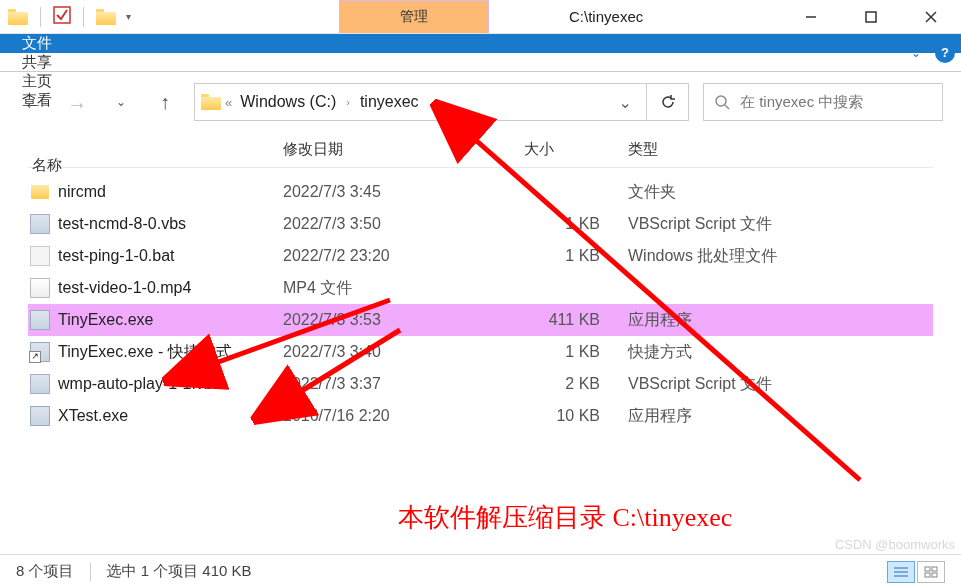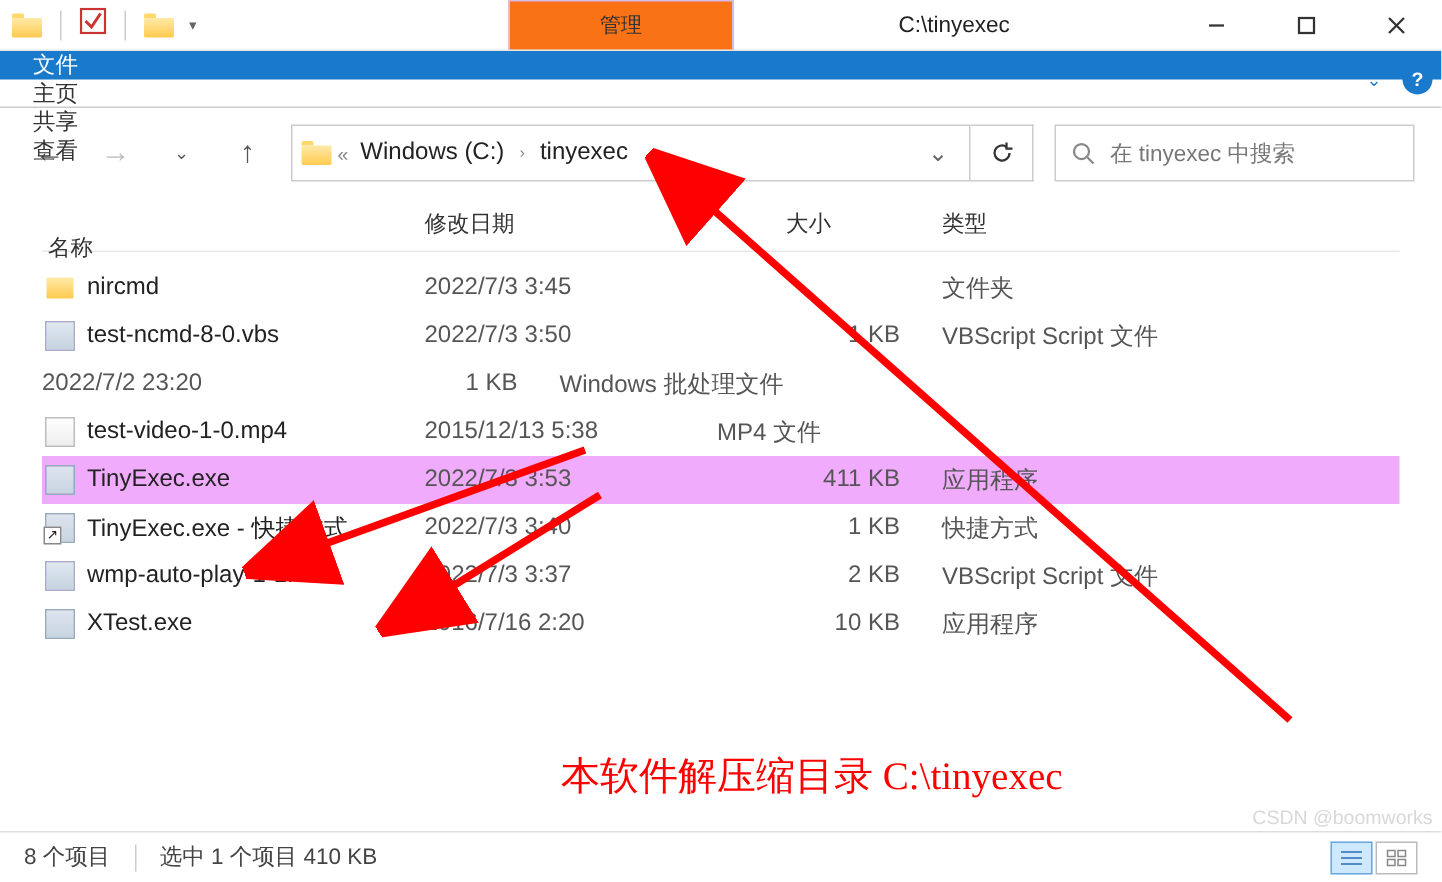--- a/index.html
+++ b/index.html
@@ -6,22 +6,22 @@
 body { background: #fff; width: 961px; height: 588px; overflow: hidden; position: relative; }
 
 .titlebar { height: 34px; display: flex; align-items: stretch; background: #fff; border-bottom: 1px solid #e5e5e5; }
 .qat { display: flex; align-items: center; gap: 10px; padding: 0 8px; }
 .qat-sep { width: 1px; height: 20px; background: #ccc; margin: 0 2px; }
 .folder-small { width: 20px; height: 16px; position: relative; }
 .folder-small::before { content:""; position:absolute; width:8px; height:3px; background:#ffd86b; top:0; left:0; border-radius:1px 1px 0 0;}
 .folder-small::after { content:""; position:absolute; width:20px; height:13px; background:linear-gradient(#ffe9a8,#ffcb4f); top:3px; left:0; border-radius:1px;}
 .check-icon svg { width:18px; height:18px; }
 .qat-chevron { font-size:10px; color:#666; }
-.tab-context { width:150px; background:#f97316; border:1px solid #d9b8ea; border-bottom:none; display:flex; align-items:center; justify-content:center; font-size:14px; color:#333; margin-left:200px;}
-.window-title { flex:1; display:flex; align-items:center; justify-content:flex-start; padding-left:110px; font-size:15px; color:#222; }
+.tab-context { width:150px; background:#fdba74; border:1px solid #d9b8ea; border-bottom:none; display:flex; align-items:center; justify-content:center; font-size:14px; color:#333; margin-left:200px;}
+.window-title { flex:1; display:flex; align-items:center; justify-content:flex-start; padding-left:80px; font-size:15px; color:#222; }
 .win-controls { display:flex; }
 .win-btn { width:60px; display:flex; align-items:center; justify-content:center; cursor:pointer; font-size:14px; color:#333; }
 .win-btn svg { width:14px; height:14px; }
 
 .ribbon-tabs { height:38px; display:flex; align-items:stretch; background:#fff; border-bottom:1px solid #ccc; position:relative;flex-direction:column;}
 .rtab { padding:0 22px; display:flex; align-items:center; font-size:15px; color:#333; cursor:pointer; }
 .rtab.file { background:#1979ca; color:#fff; }
 .rtab.context { border:1px solid #d9b8ea; border-top:none; border-bottom:none; }
 .ribbon-collapse { position:absolute; right:6px; top:0; height:100%; display:flex; align-items:center; gap:14px; color:#1979ca; }
 .help-icon { width:20px; height:20px; border-radius:50%; background:#1979ca; color:#fff; display:flex; align-items:center; justify-content:center; font-size:13px; font-weight:bold;}
@@ -104,22 +104,22 @@
         <svg viewBox="0 0 14 14">
           <line x1="2" y1="2" x2="12" y2="12" stroke="#333" stroke-width="1.5"></line>
           <line x1="12" y1="2" x2="2" y2="12" stroke="#333" stroke-width="1.5"></line>
         </svg>
       </div>
   </div>
 </div>
 
 <div class="ribbon-tabs">
   <div class="rtab file">文件</div>
+  <div class="rtab">共享</div>
   <div class="rtab">主页</div>
-  <div class="rtab">共享</div>
   <div class="rtab">查看</div>
   <div class="ribbon-collapse">
     <span style="font-size:12px;">⌄</span>
     <div class="help-icon">?</div>
   </div>
 </div>
 
 <div class="addrbar">
   <div class="nav-btn">←</div>
   <div class="nav-btn disabled">→</div>
@@ -170,30 +170,33 @@
       <div class="row">
         <div class="rc-name">
           <div class="ficon vbs"></div>
           <span>test-ncmd-8-0.vbs</span>
         </div>
         <div class="rc-date">2022/7/3 3:50</div>
         <div class="rc-size">1 KB</div>
         <div class="rc-type">VBScript Script 文件</div>
       </div>
       <div class="row">
+        <div class="rc-name">
+          <div class="ficon bat"></div>
+          <span>test-ping-1-0.bat</span>
+        </div>
         <div class="rc-date">2022/7/2 23:20</div>
         <div class="rc-size">1 KB</div>
         <div class="rc-type">Windows 批处理文件</div>
       </div>
       <div class="row">
         <div class="rc-name">
           <div class="ficon mp4"></div>
           <span>test-video-1-0.mp4</span>
         </div>
-        <div class="rc-date">2015/12/13 5:38</div>
         <div class="rc-type">MP4 文件</div>
       </div>
       <div class="row selected">
         <div class="rc-name">
           <div class="ficon exe"></div>
           <span>TinyExec.exe</span>
         </div>
         <div class="rc-date">2022/7/3 3:53</div>
         <div class="rc-size">411 KB</div>
         <div class="rc-type">应用程序</div>
@@ -254,14 +257,14 @@
 <svg class="arrow" style="left:0;top:0;" width="961" height="588">
   <defs>
       <marker id="ah" markerWidth="12" markerHeight="12" refX="2" refY="6" orient="auto">
         <path d="M0,0 L0,12 L14,6 z" fill="#ff0000"></path>
       </marker>
     </defs>
   <line x1="860" y1="480" x2="470" y2="135" stroke="#ff0000" stroke-width="5" marker-end="url(#ah)"></line>
   <line x1="390" y1="300" x2="210" y2="365" stroke="#ff0000" stroke-width="5" marker-end="url(#ah)"></line>
   <line x1="400" y1="330" x2="295" y2="395" stroke="#ff0000" stroke-width="5" marker-end="url(#ah)"></line>
 </svg>
-<div class="annot-text" style="left:374px; top:500px;">本软件解压缩目录 C:\tinyexec</div>
+<div class="annot-text" style="left:398px; top:500px;">本软件解压缩目录 C:\tinyexec</div>
 <div class="watermark">CSDN @boomworks</div>
 
 </body></html>

